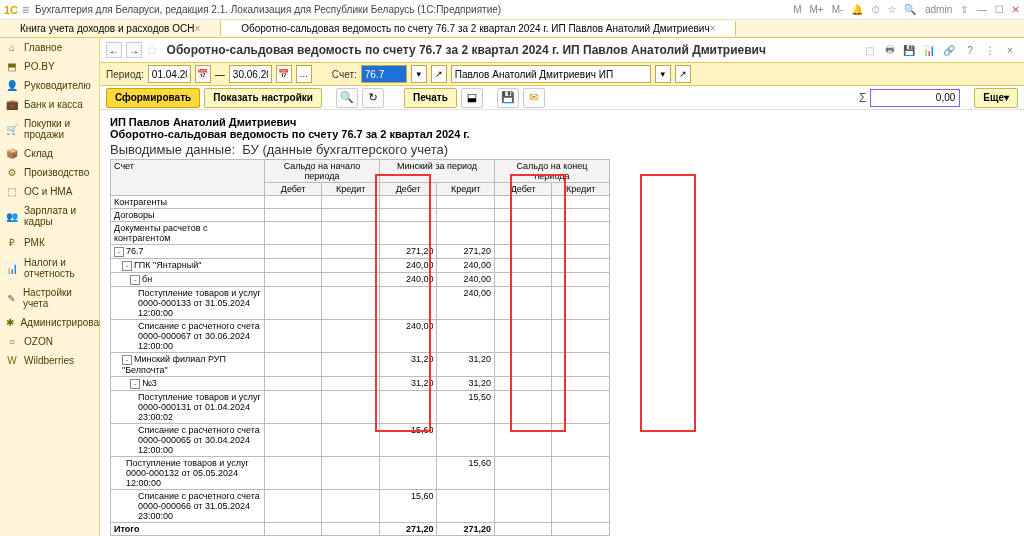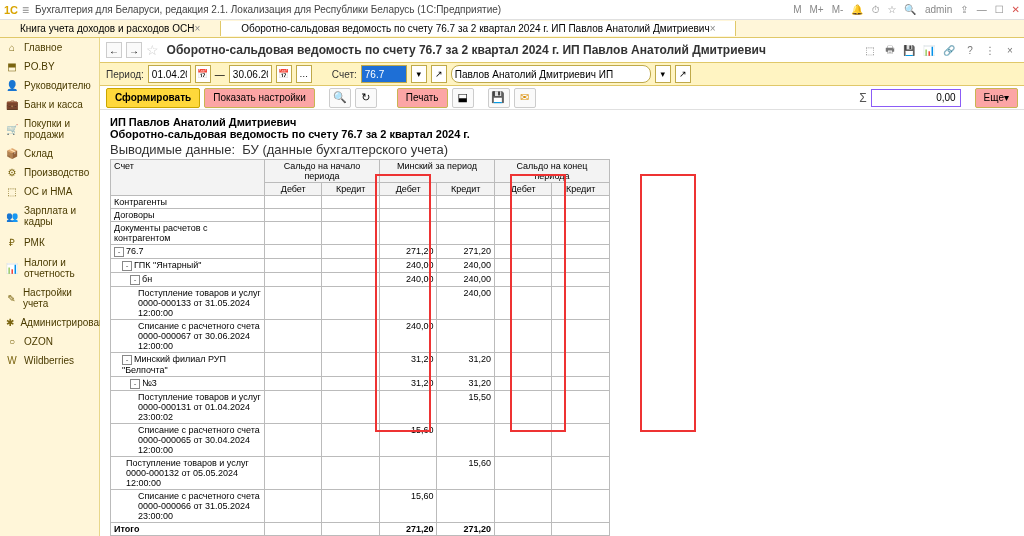--- a/index.html
+++ b/index.html
@@ -22,23 +22,23 @@
   .docbar .arrow { width:16px; height:16px; border:1px solid #ccc; display:flex; align-items:center; justify-content:center; font-size:10px; cursor:pointer; background:#fafafa; }
   .docbar .star { color:#ccc; font-size:14px; }
   .docbar .doc-title { font-weight:bold; color:#333; margin-left:4px; flex:1; white-space:nowrap; overflow:hidden; text-overflow:ellipsis; }
   .docbar .ricon { width:16px; height:16px; display:flex; align-items:center; justify-content:center; font-size:10px; color:#777; cursor:pointer; }
   .params { height: 24px; background:#fff4c2; border-top:1px solid #e0c869; border-bottom:1px solid #e0c869; display:flex; align-items:center; padding:2px 6px; gap:4px; font-size:10px; }
   .params label { color:#333; }
   .params input[type=text] { height:18px; border:1px solid #bfa94a; padding:0 3px; font-size:10px; }
   .params .date { width:43px;text-align:right; }
   .params .calbtn { width:16px; height:18px; border:1px solid #bfa94a; background:#fff; display:flex; align-items:center; justify-content:center; font-size:9px; cursor:pointer; }
   .params .acct { width:46px; background:#1e6fd6; color:#fff; border:1px solid #1e6fd6; }
-  .params .org { flex:1; max-width:200px;border-radius:8px; }
+  .params .org { flex:1; max-width:200px; }
   .toolbar { height:24px; display:flex; align-items:center; padding:2px 6px; gap:4px; font-size:10px; border-bottom:1px solid #e0e0e0; }
-  .btn { height:20px; border:1px solid #c9b552; background:#fca5a5; padding:0 8px; display:flex; align-items:center; cursor:pointer; border-radius:2px; font-size:10px; }
+  .btn { height:20px; border:1px solid #c9b552; background:#fef9c3; padding:0 8px; display:flex; align-items:center; cursor:pointer; border-radius:2px; font-size:10px;font-weight:bold; }
   .btn.primary { background:#ffd83b; border-color:#c9a600; font-weight:bold; }
   .ibtn { width:22px; height:20px; border:1px solid #ccc; background:#fafafa; display:flex; align-items:center; justify-content:center; cursor:pointer; border-radius:2px; font-size:11px; }
   .sumfield { width:90px; height:18px; border:1px solid #8b5cf6; text-align:right; padding:0 4px; font-size:10px; }
   .report { flex:1; overflow:auto; background:#fff; padding:6px 10px; font-size:10px; position:relative; }
   .rep-org { font-weight:bold; font-size:11px; }
   .rep-title { font-weight:bold; font-size:11px; margin-bottom:2px; }
   .rep-meta { font-size:13px; color:#333; margin-bottom:2px; }
   .grid { border-collapse:collapse; font-size:9px; width:500px; }
   .grid th, .grid td { border:1px solid #bbb; padding:1px 3px; vertical-align:top; }
   .grid th { background:#f3f3f3; font-weight:normal; text-align:center; }

